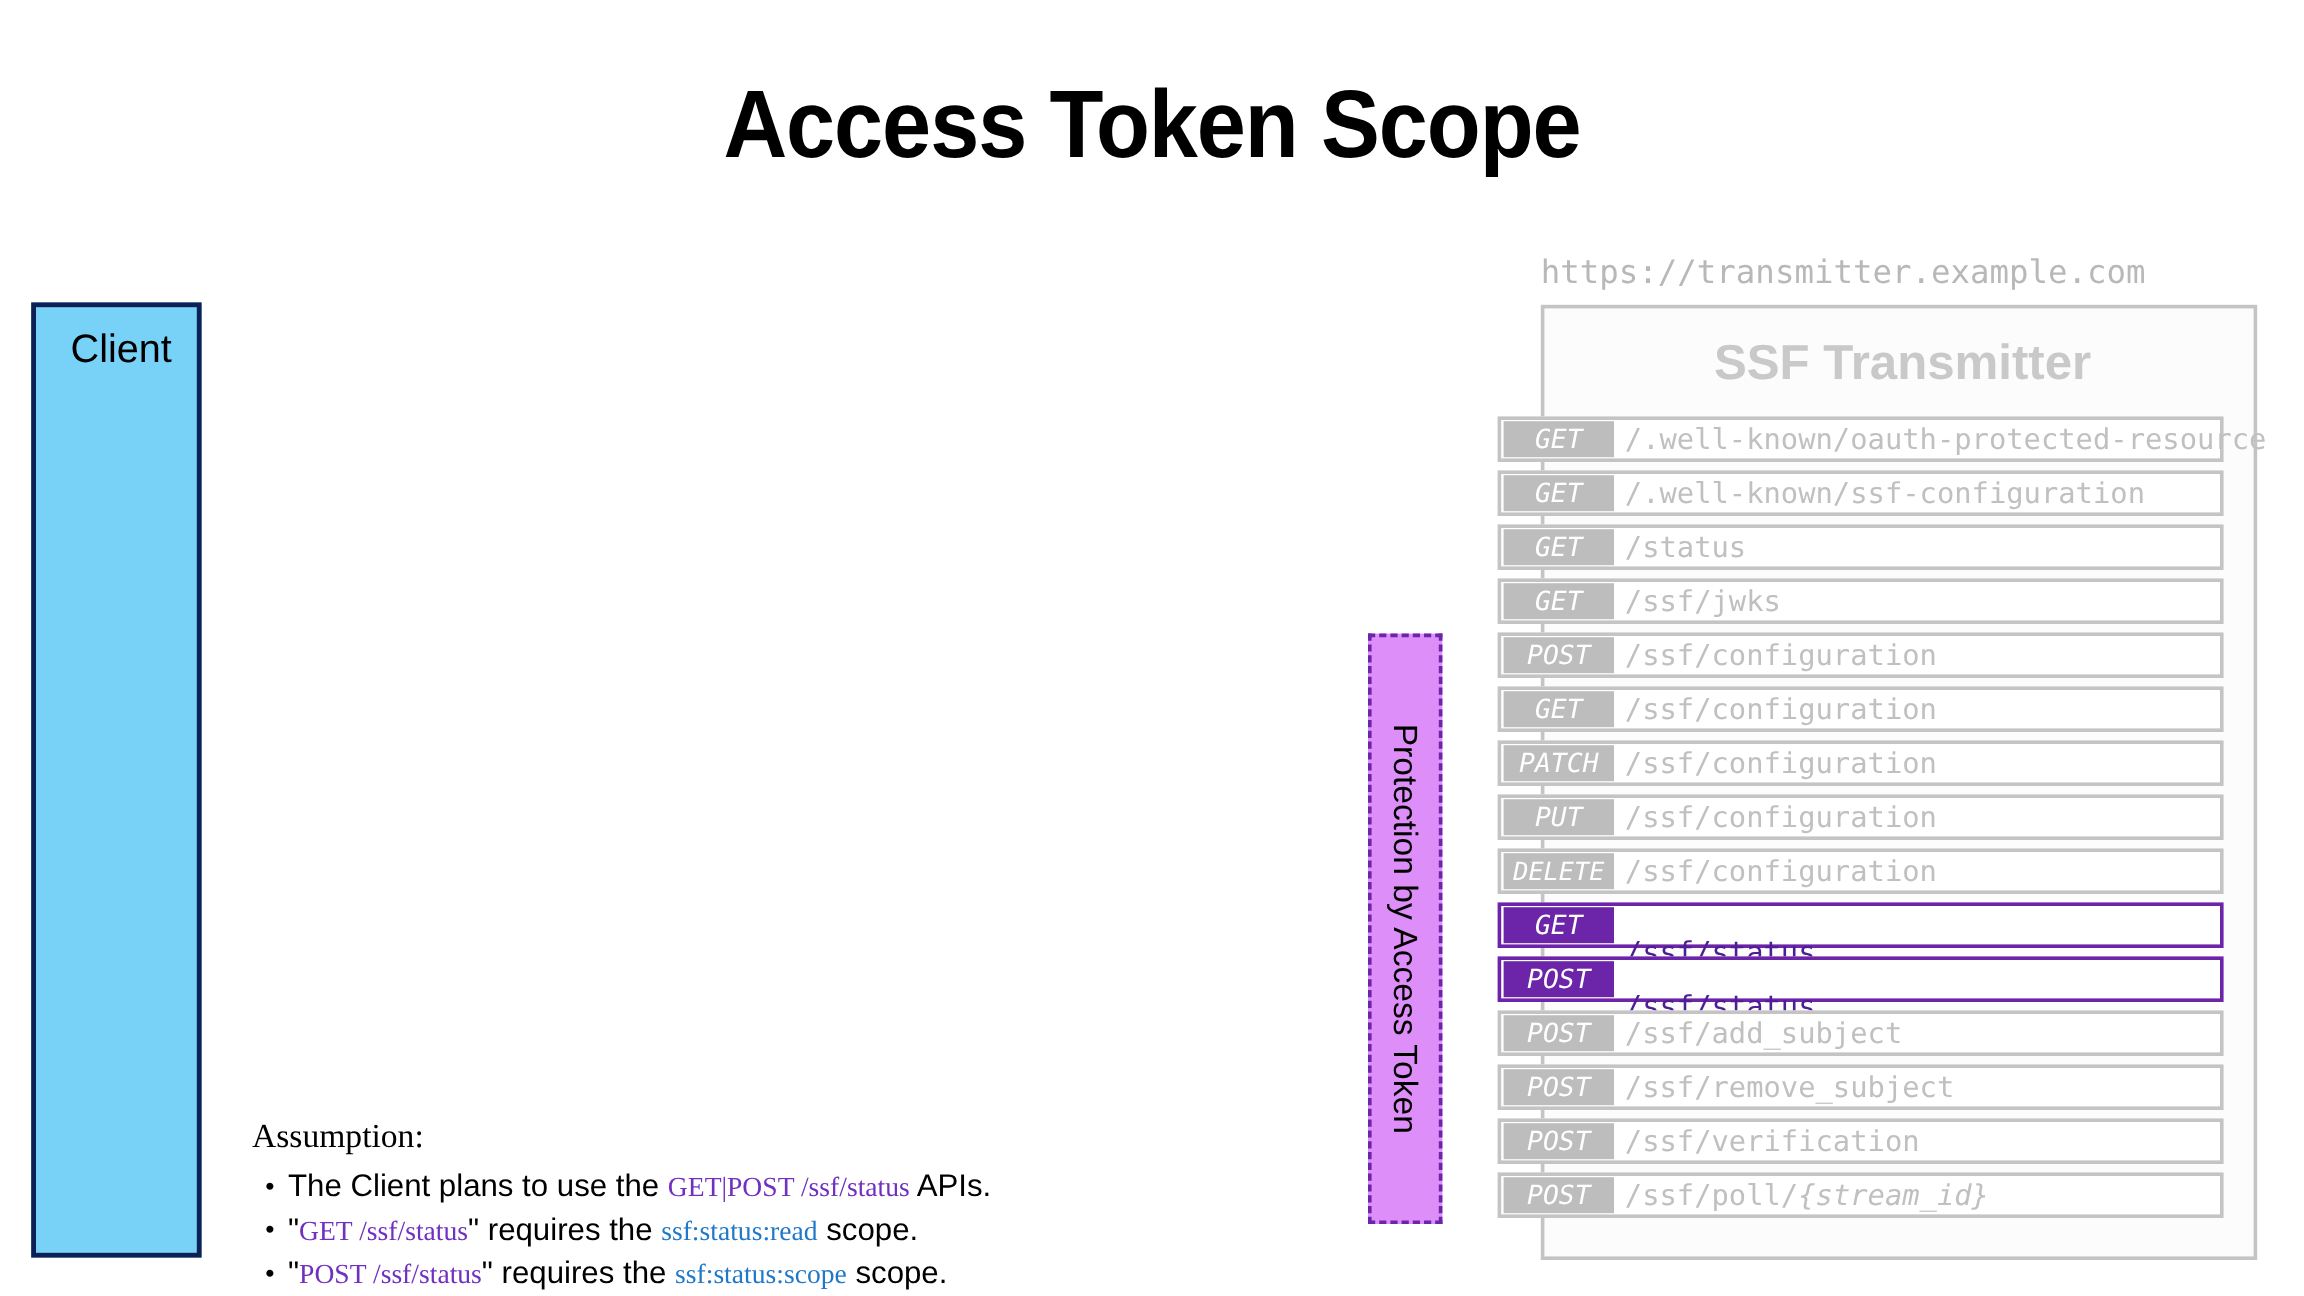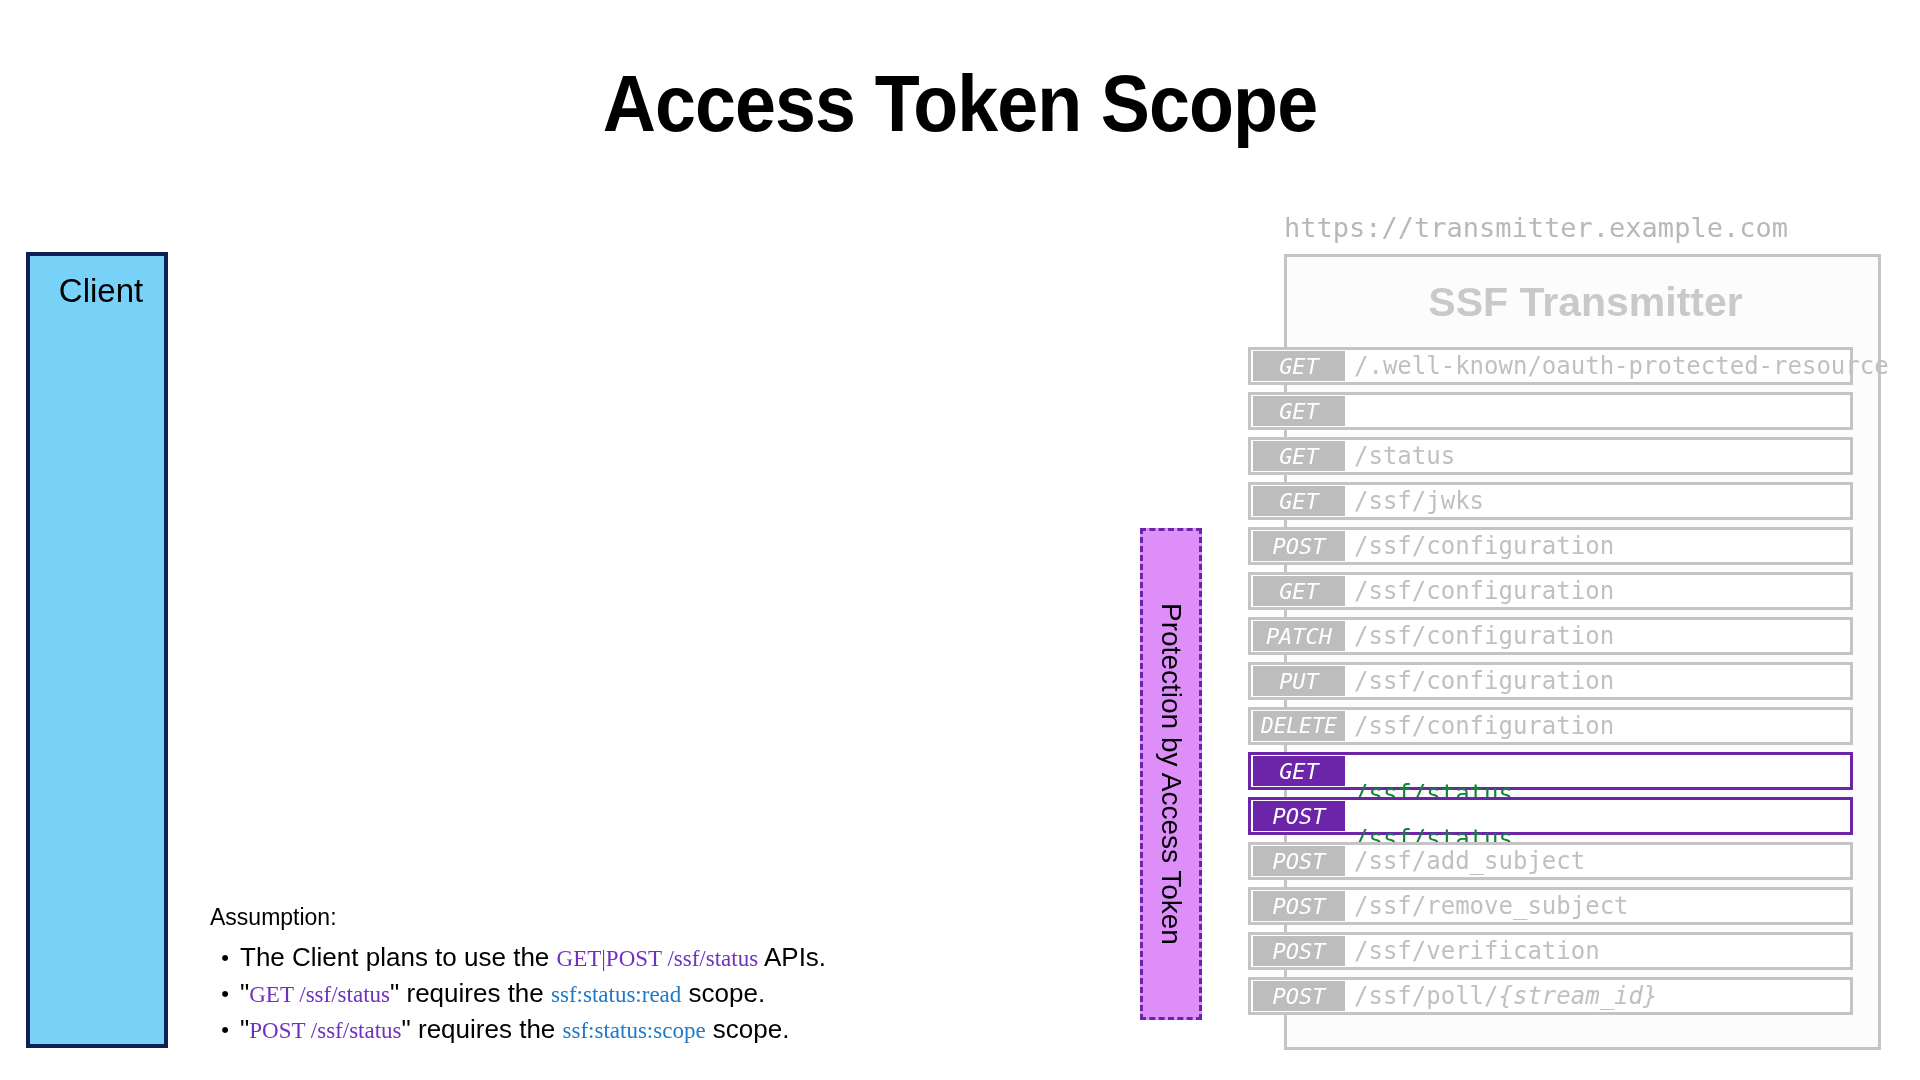--- a/index.html
+++ b/index.html
@@ -46,24 +46,25 @@
   }
 
   
   #assumption{
     position:absolute;
     left:210px;top:900px;
     width:880px;
     color:#000;
   }
   #assumption-heading{
-    font-size:23px;
+    font-size:28px;
     line-height:34px;
-    font-family:Liberation Sans, sans-serif;
+    font-family:Liberation Serif, serif;
     margin-bottom:6px;
+    margin-top:31px;
   }
   .bullet-row{
     display:flex;
     align-items:flex-start;
     font-size:26px;
     line-height:35px;
     white-space:nowrap;
   }
   .bullet-dot{
     width:30px;
@@ -142,21 +143,21 @@
     margin-left:9px;
     font-family:"DejaVu Sans Mono","Liberation Mono",monospace;
     font-size:24px;
     color:#c0c0c0;
     white-space:nowrap;
   }
   .ep-path i{font-style:italic;margin-top:16px;}
 
   .ep-row.highlight{border-color:#6c24a8;}
   .ep-row.highlight .ep-badge{background:#6c24a8;}
-  .ep-row.highlight .ep-path{color:#15803d;margin-top:45px;}
+  .ep-row.highlight .ep-path{color:#4c1d95;margin-top:45px;}
 
   
   #protection-bar{
     position:absolute;
     left:1140px;top:528px;
     width:62px;height:492px;
     background:#dd8ef8;
     border:3px dashed #6c24a8;
     box-sizing:border-box;
   }
@@ -187,20 +188,21 @@
     <div id="transmitter-title">SSF Transmitter</div>
   </div>
 
   <div id="endpoints">
       <div class="ep-row">
         <div class="ep-badge">GET</div>
         <div class="ep-path">/.well-known/oauth-protected-resource</div>
       </div>
       <div class="ep-row">
         <div class="ep-badge">GET</div>
+        <div class="ep-path">/.well-known/ssf-configuration</div>
       </div>
       <div class="ep-row">
         <div class="ep-badge">GET</div>
         <div class="ep-path">/status</div>
       </div>
       <div class="ep-row">
         <div class="ep-badge">GET</div>
         <div class="ep-path">/ssf/jwks</div>
       </div>
       <div class="ep-row">

